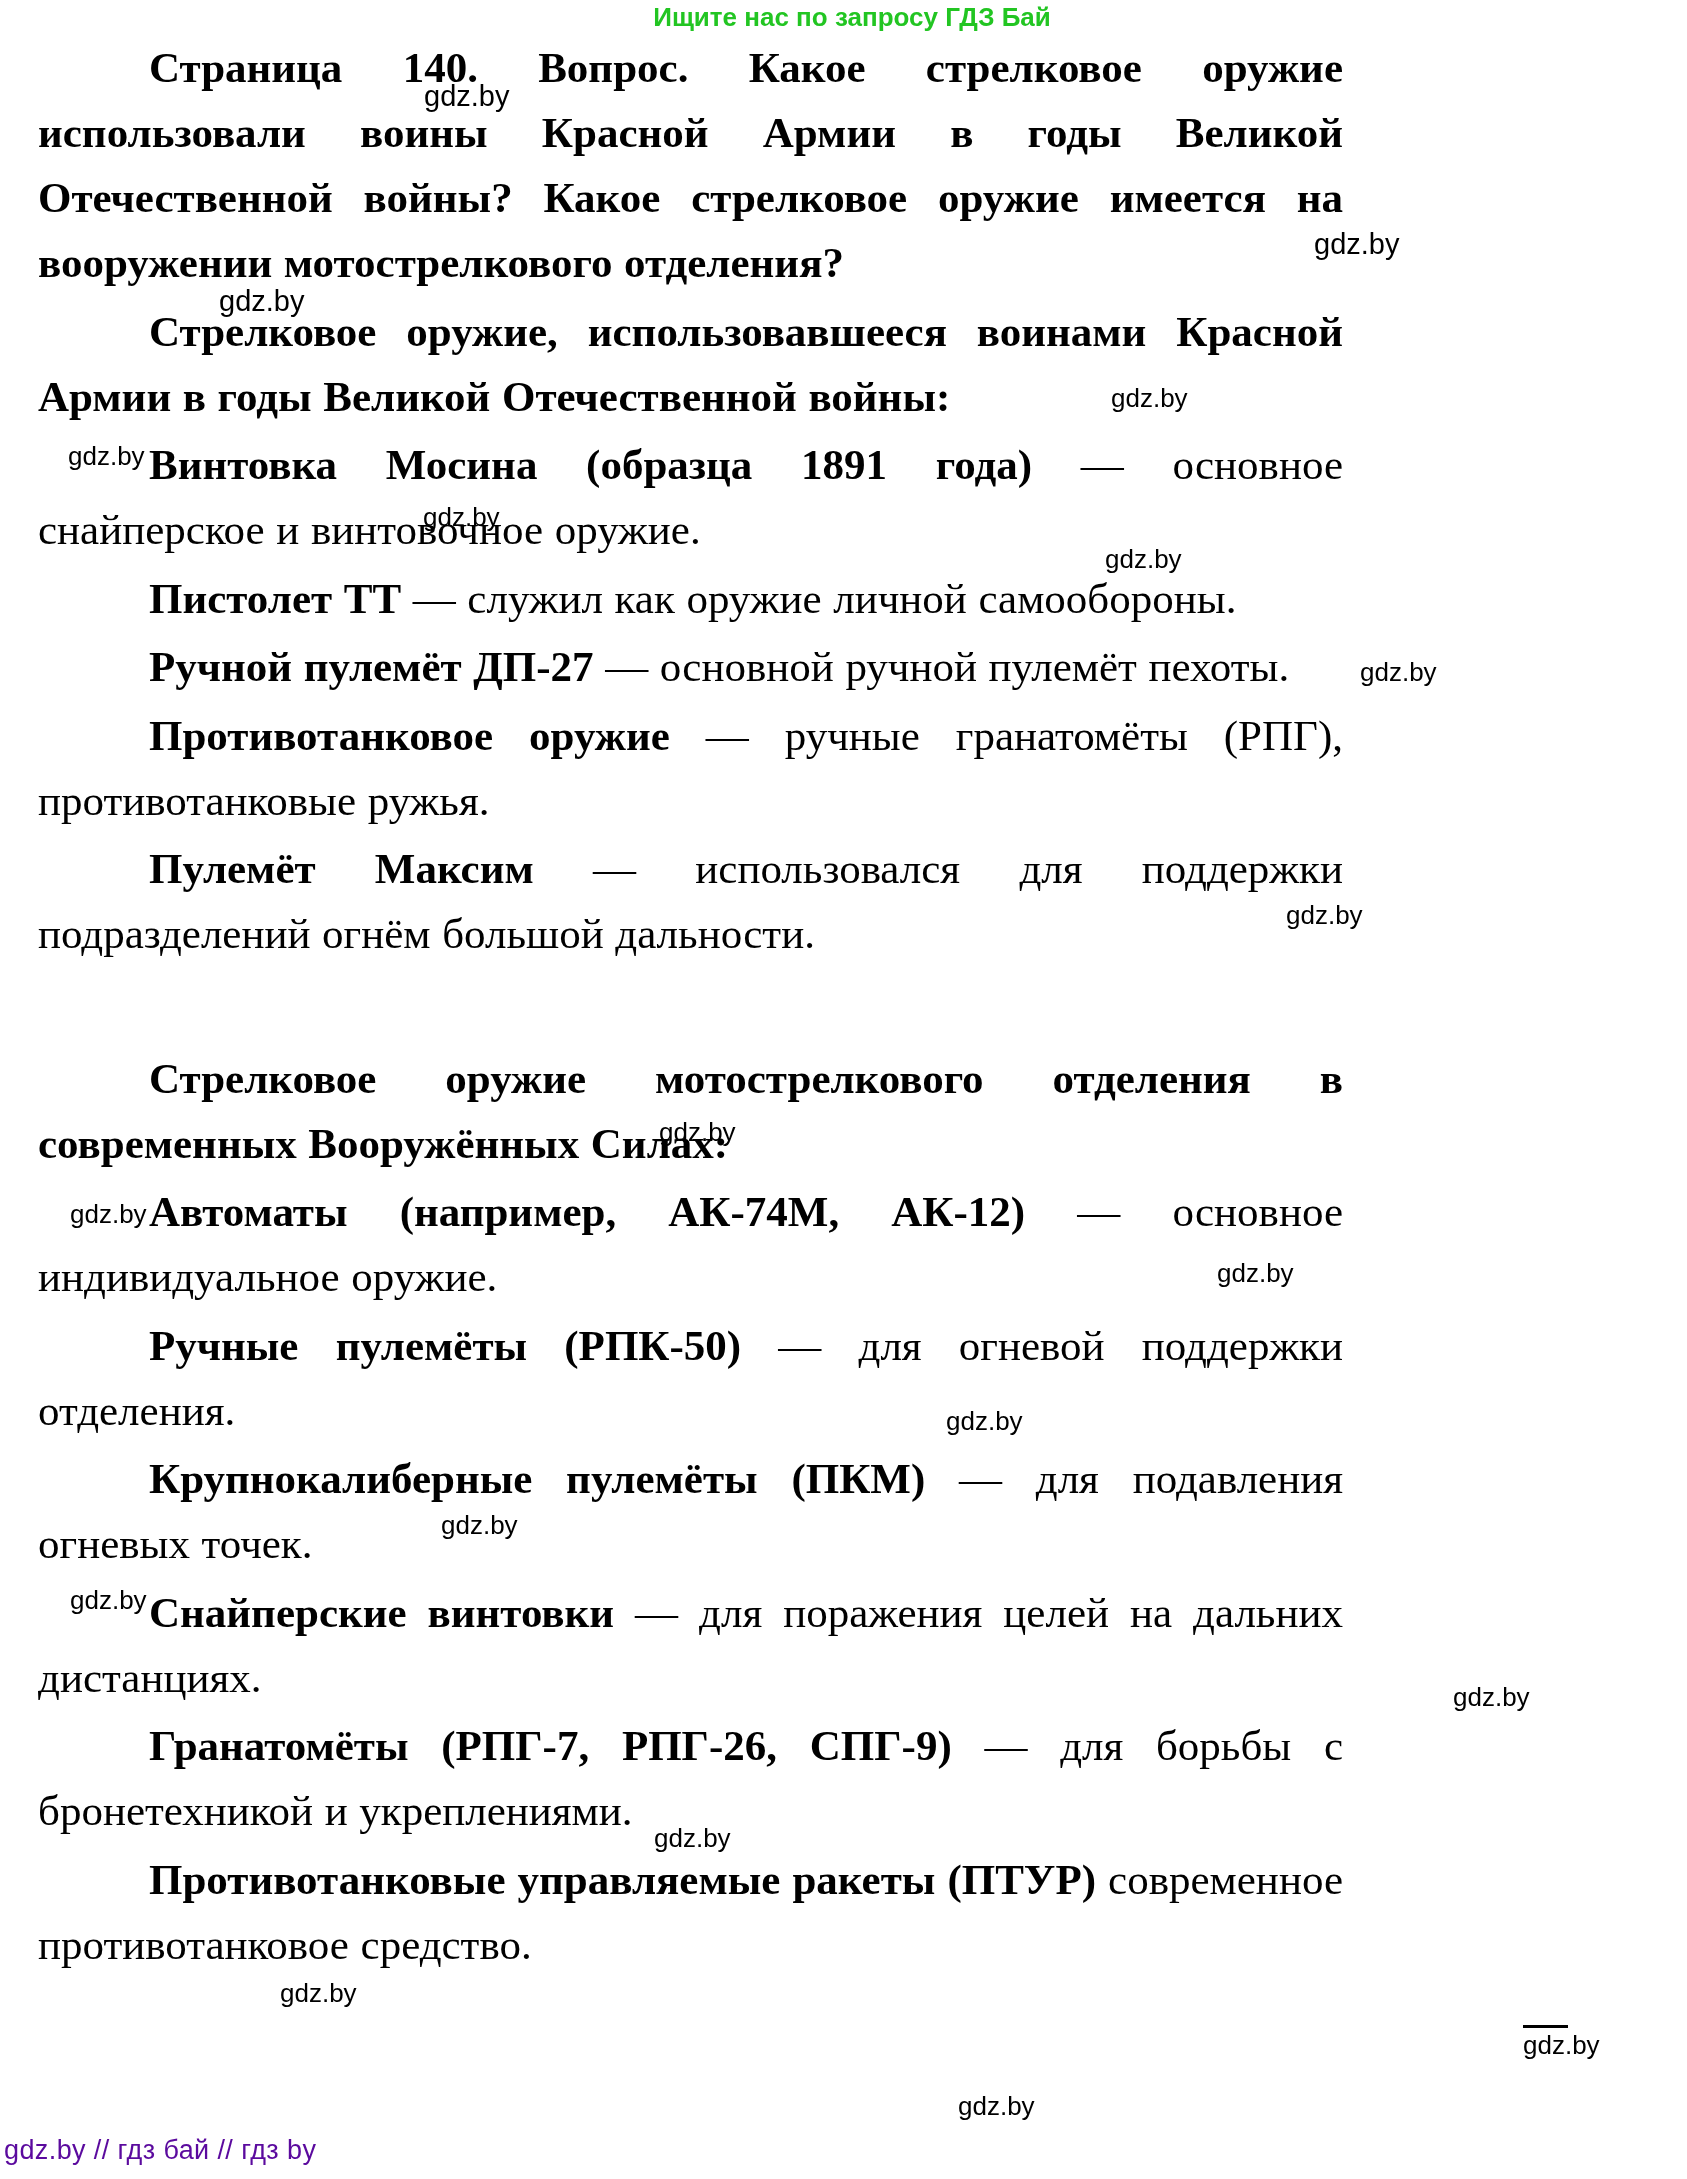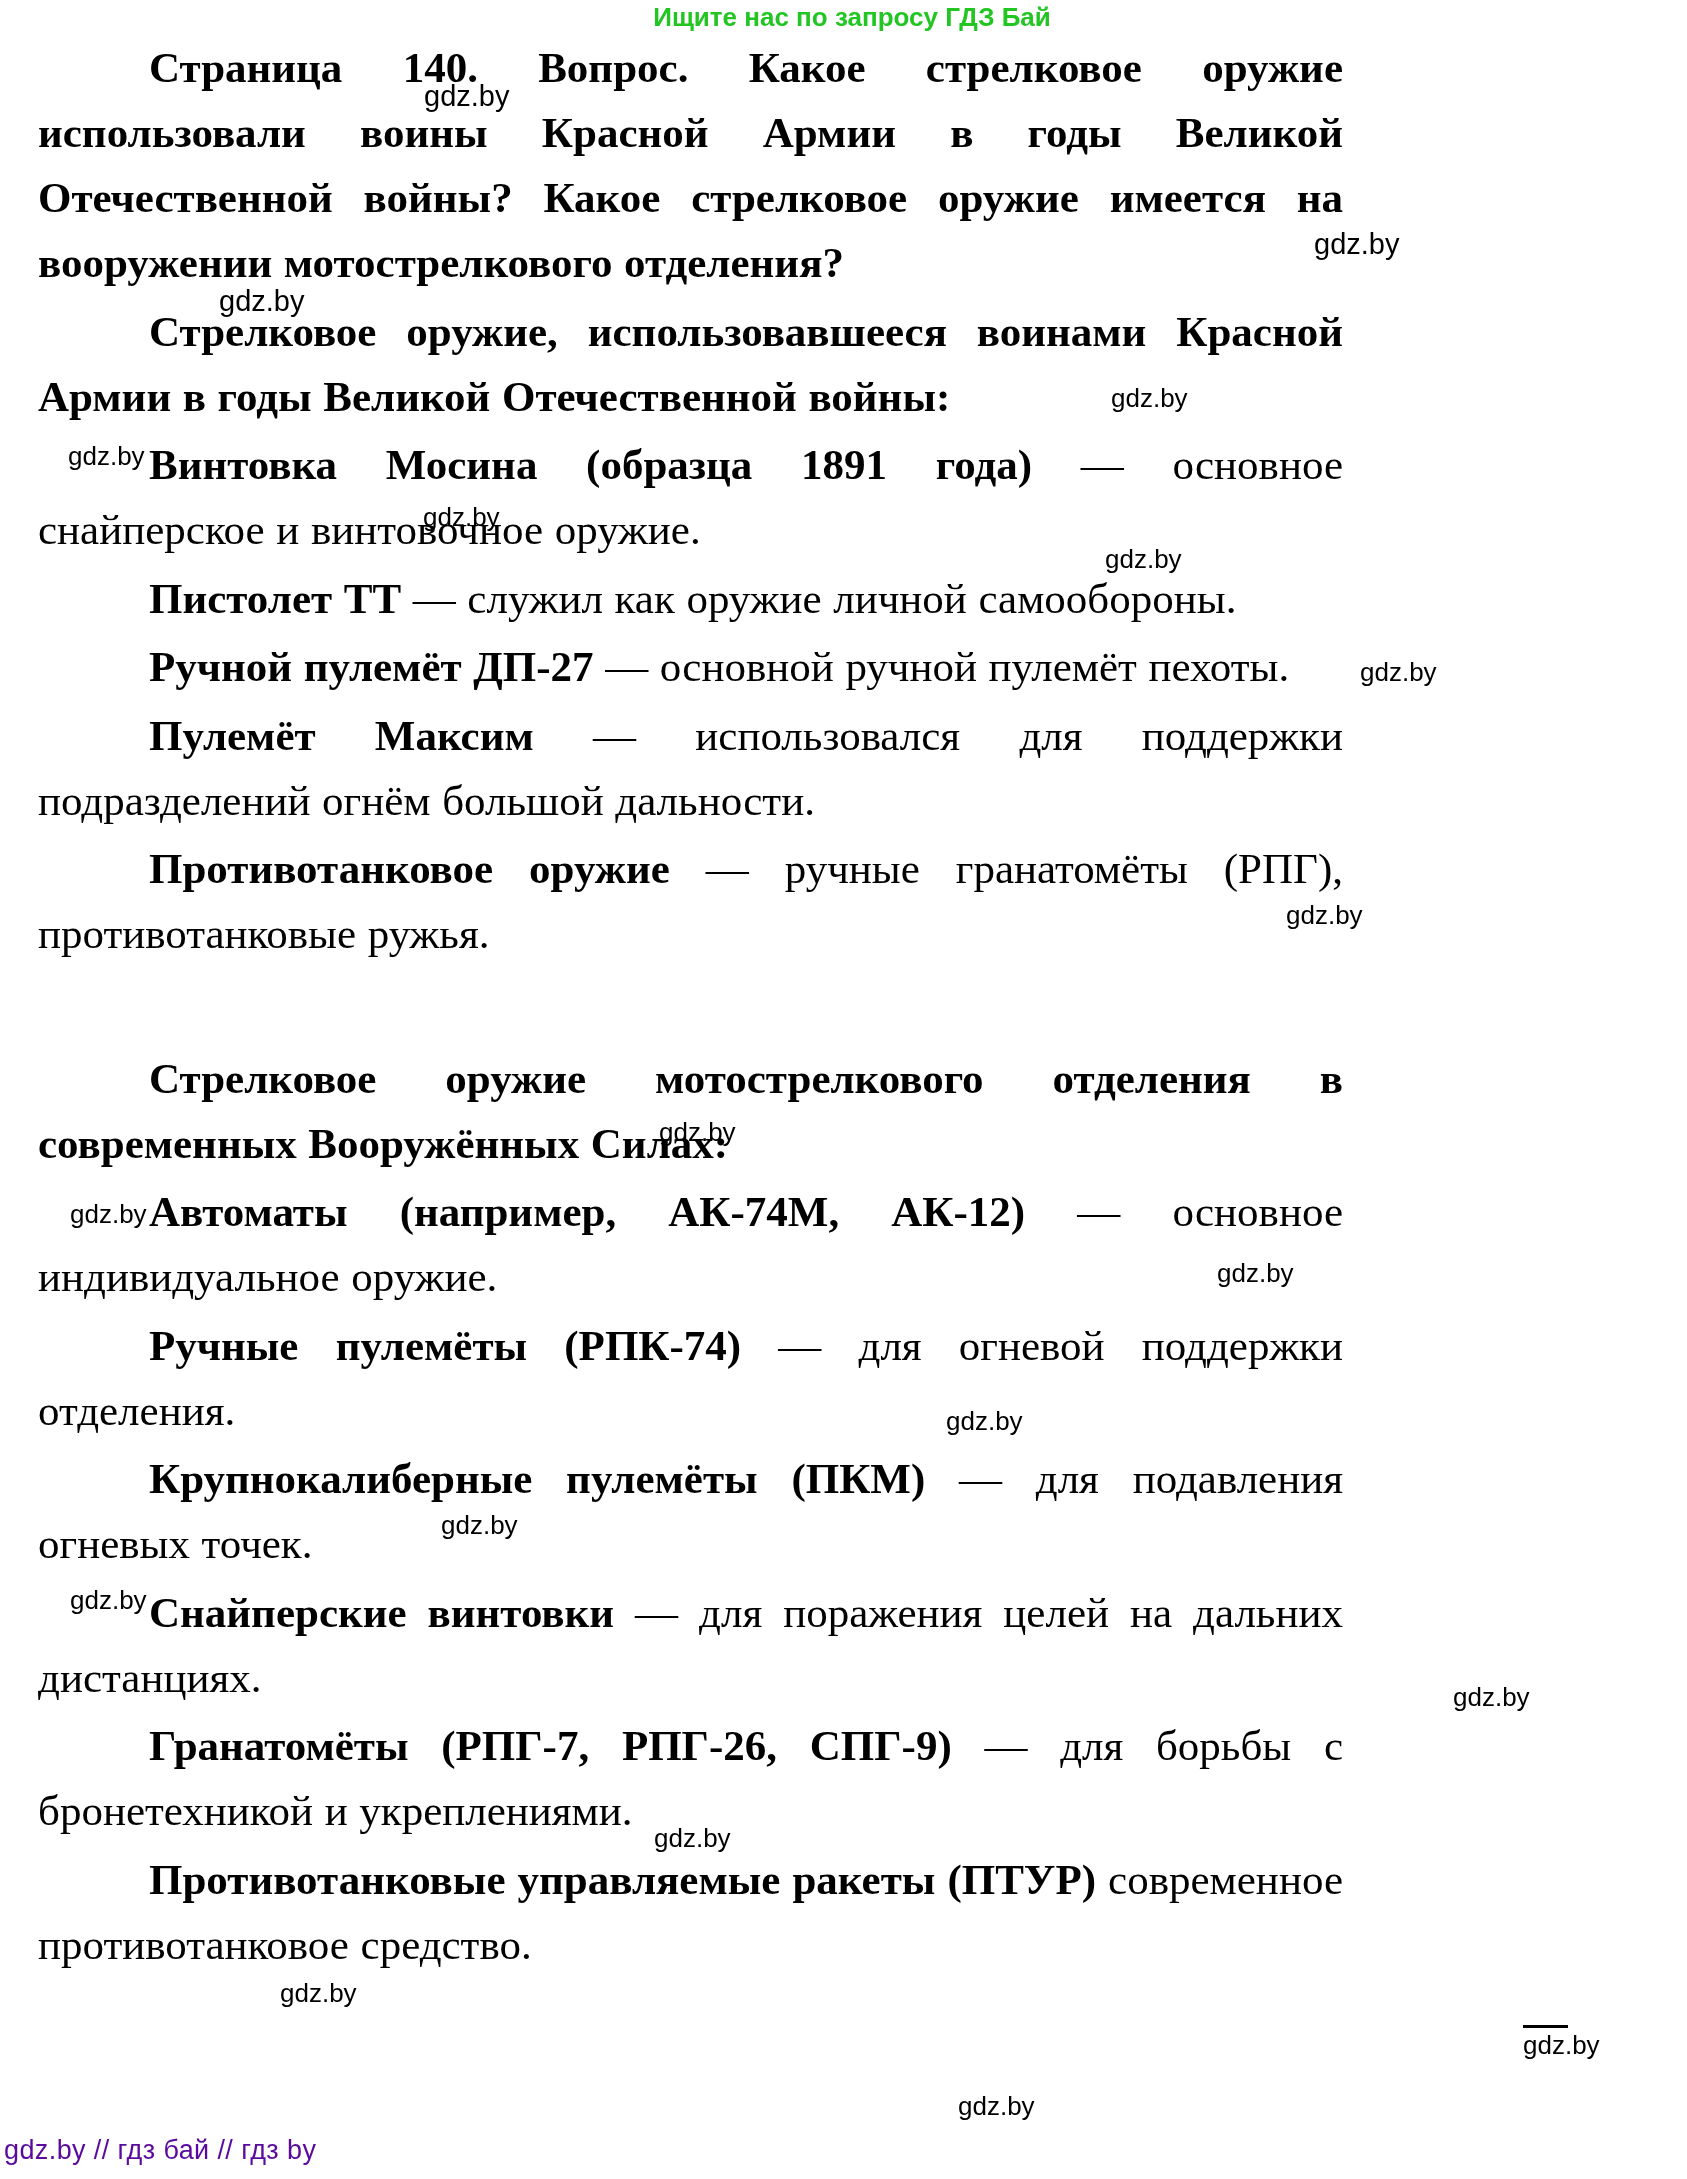--- a/index.html
+++ b/index.html
@@ -116,31 +116,31 @@
 
   <p class="para"><b class="lead">Стрелковое оружие, использовавшееся воинами Красной Армии в годы Великой Отечественной войны:</b></p>
 
 
   <p class="para"><b class="lead">Винтовка Мосина (образца 1891 года)</b><span> — </span><span>основное снайперское и винтовочное оружие.</span></p>
 
   <p class="para"><b class="lead">Пистолет ТТ</b><span> — </span><span>служил как оружие личной самообороны.</span></p>
 
   <p class="para"><b class="lead">Ручной пулемёт ДП-27</b><span> — </span><span>основной ручной пулемёт пехоты.</span></p>
 
+  <p class="para"><b class="lead">Противотанковое оружие</b><span> — </span><span>ручные гранатомёты (РПГ), противотанковые ружья.</span></p>
+
   <p class="para"><b class="lead">Пулемёт Максим</b><span> — </span><span>использовался для поддержки подразделений огнём большой дальности.</span></p>
-
-  <p class="para"><b class="lead">Противотанковое оружие</b><span> — </span><span>ручные гранатомёты (РПГ), противотанковые ружья.</span></p>
 
   <div class="gap-block"></div>
 
   <p class="para"><b class="lead">Стрелковое оружие мотострелкового отделения в современных Вооружённых Силах:</b></p>
 
   <p class="para"><b class="lead">Автоматы (например, АК-74М, АК-12)</b><span> — </span><span>основное индивидуальное оружие.</span></p>
 
-  <p class="para"><b class="lead">Ручные пулемёты (РПК-74)</b><span> — </span><span>для огневой поддержки отделения.</span></p>
+  <p class="para"><b class="lead">Ручные пулемёты (РПК-50)</b><span> — </span><span>для огневой поддержки отделения.</span></p>
 
   <p class="para"><b class="lead">Крупнокалиберные пулемёты (ПКМ)</b><span> — </span><span>для подавления огневых точек.</span></p>
 
   <p class="para"><b class="lead">Снайперские винтовки</b><span> — </span><span>для поражения целей на дальних дистанциях.</span></p>
 
   <p class="para"><b class="lead">Гранатомёты (РПГ-7, РПГ-26, СПГ-9)</b><span> — </span><span>для борьбы с бронетехникой и укреплениями.</span></p>
 
   <p class="para"><b class="lead">Противотанковые управляемые ракеты (ПТУР)</b><span> </span><span>современное противотанковое средство.</span></p>
 
 </div>

